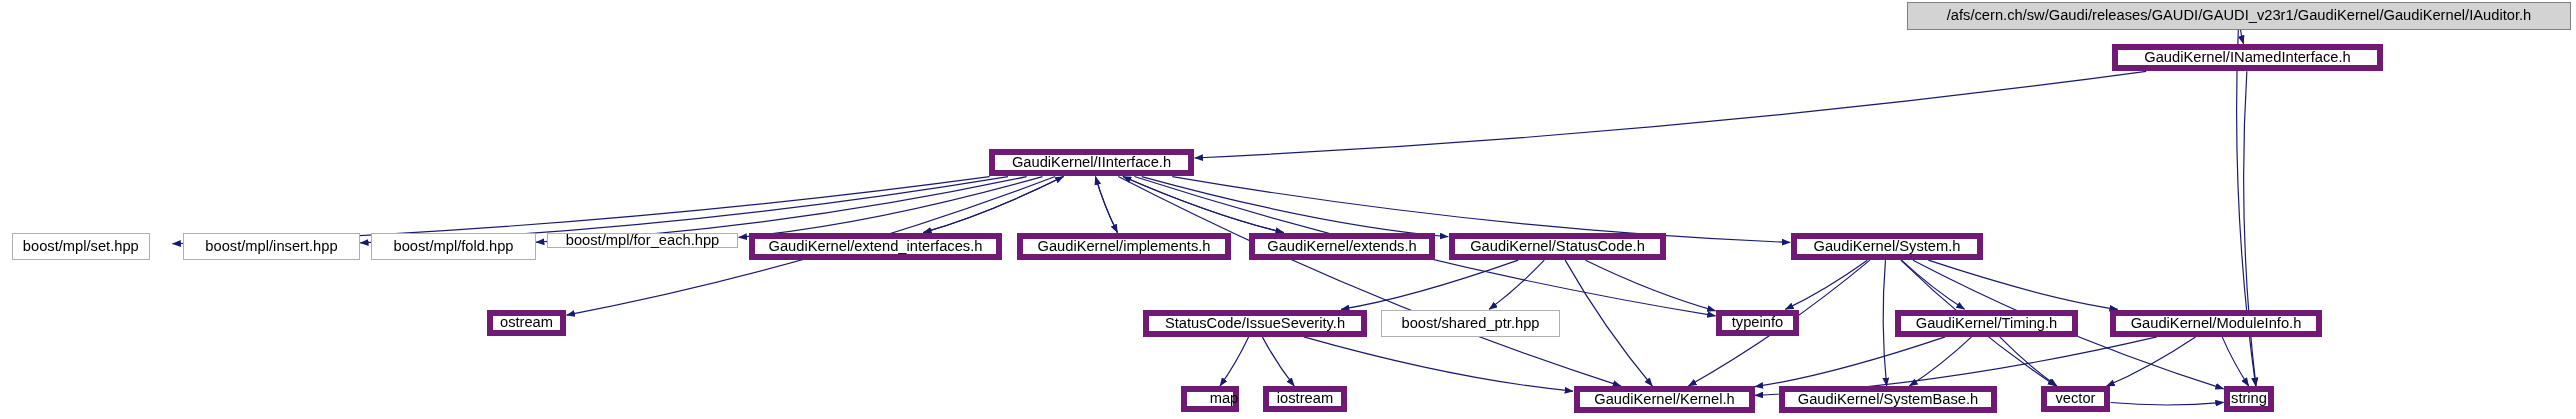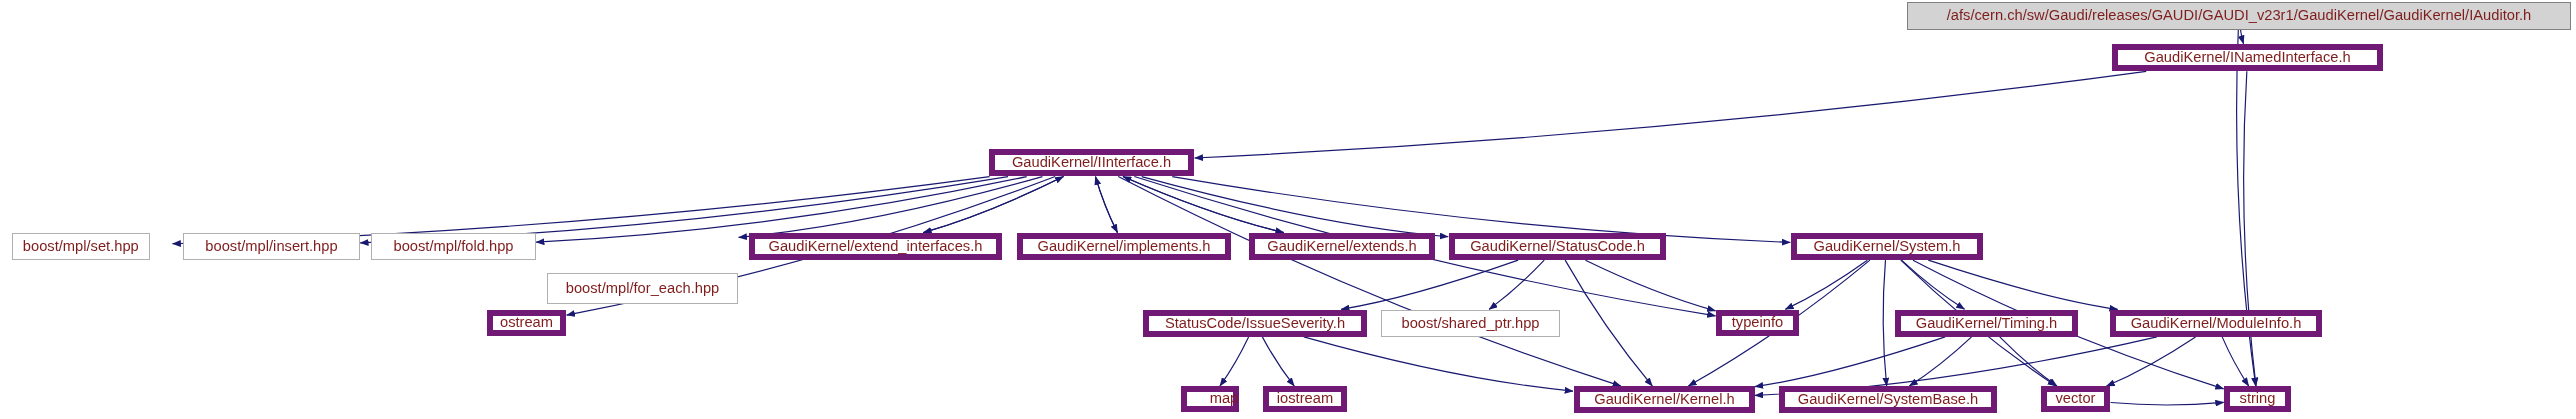--- a/index.html
+++ b/index.html
@@ -1,20 +1,20 @@
 <!DOCTYPE html>
 <html><head>
 <meta charset="utf-8">
 <style>
   html,body{margin:0;padding:0;background:#ffffff;}
   body{font-family:"Liberation Sans",sans-serif;}
   #canvas{position:relative;width:2576px;height:420px;background:#ffffff;overflow:hidden;}
   svg#edges{position:absolute;left:0;top:0;width:2576px;height:420px;}
   .node{position:absolute;box-sizing:border-box;display:flex;align-items:center;justify-content:center;
-        background:#ffffff;white-space:nowrap;color:#7f1d1d;font-size:14.7px;line-height:1;}
+        background:#ffffff;white-space:nowrap;color:#000000;font-size:14.7px;line-height:1;}
   .node.black{border:6px solid #701a75;}
   .node.grey{border:1px solid #b0b0b0;}
   .node.root{border:1px solid #808080;background:#d3d3d3;}
   .node span{pointer-events:none;}
 </style>
 </head>
 <body>
 
 <div id="canvas">
   <svg id="edges" viewBox="0 0 2621 427" preserveAspectRatio="none">
@@ -76,21 +76,21 @@
       </div>
       <div class="node grey" style="left: 11.8px; top: 233px; width: 138px; height: 26.5px;">
         <span>boost/mpl/set.hpp</span>
       </div>
       <div class="node grey" style="left: 183px; top: 233px; width: 177px; height: 26.5px;">
         <span>boost/mpl/insert.hpp</span>
       </div>
       <div class="node grey" style="left: 371px; top: 233px; width: 165px; height: 26.5px;">
         <span>boost/mpl/fold.hpp</span>
       </div>
-      <div class="node grey" style="left: 547px; top: 233px; width: 191px; height: 31px; margin-top: 40px;">
+      <div class="node grey" style="left: 547px; top: 233px; width: 191px; height: 15px;">
         <span>boost/mpl/for_each.hpp</span>
       </div>
       <div class="node black" style="left: 749px; top: 233px; width: 253px; height: 26.5px;">
         <span>GaudiKernel/extend_interfaces.h</span>
       </div>
       <div class="node black" style="left: 1017px; top: 233px; width: 214px; height: 26.5px;">
         <span>GaudiKernel/implements.h</span>
       </div>
       <div class="node black" style="left: 1249px; top: 233px; width: 186px; height: 26.5px;">
         <span>GaudiKernel/extends.h</span>
@@ -127,18 +127,18 @@
       </div>
       <div class="node black" style="left: 1574px; top: 386px; width: 181px; height: 26.5px;">
         <span>GaudiKernel/Kernel.h</span>
       </div>
       <div class="node black" style="left: 1779px; top: 386px; width: 218px; height: 26.5px;">
         <span>GaudiKernel/SystemBase.h</span>
       </div>
       <div class="node black" style="left: 2041px; top: 386px; width: 69px; height: 25.6px;">
         <span>vector</span>
       </div>
-      <div class="node black" style="left: 2224px; top: 386px; width: 67px; height: 25.6px;">
+      <div class="node black" style="left: 2224px; top: 386px; width: 50px; height: 25.6px;">
         <span>string</span>
       </div>
     </div>
 </div>
 
 
 </body></html>

